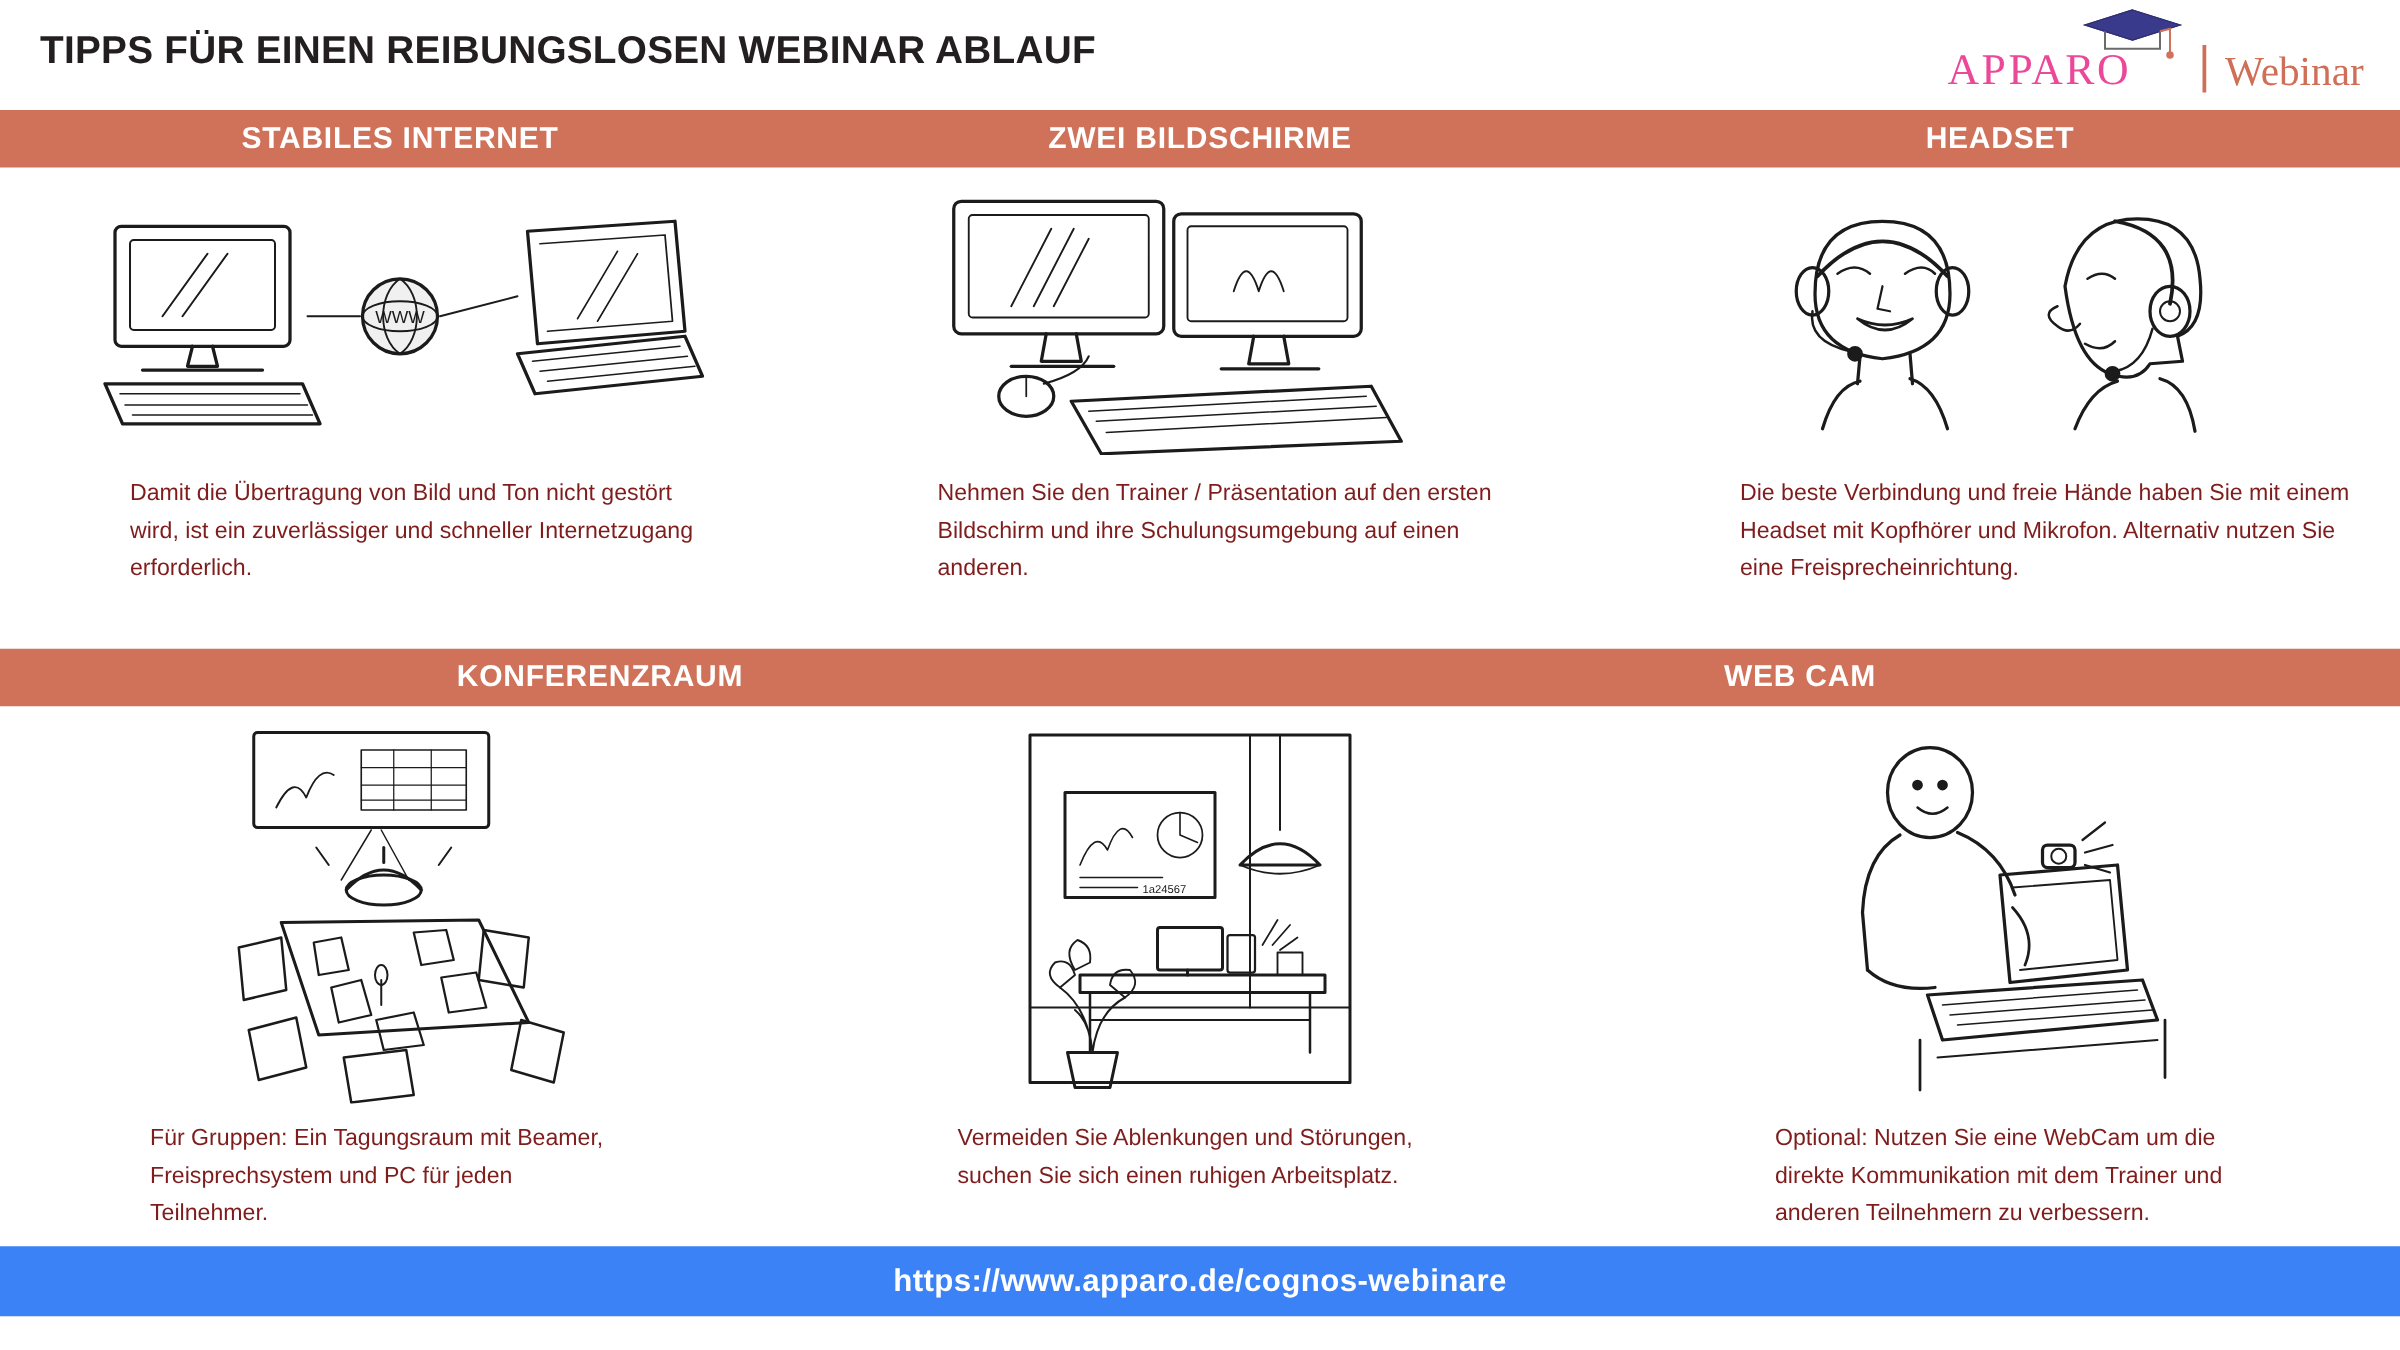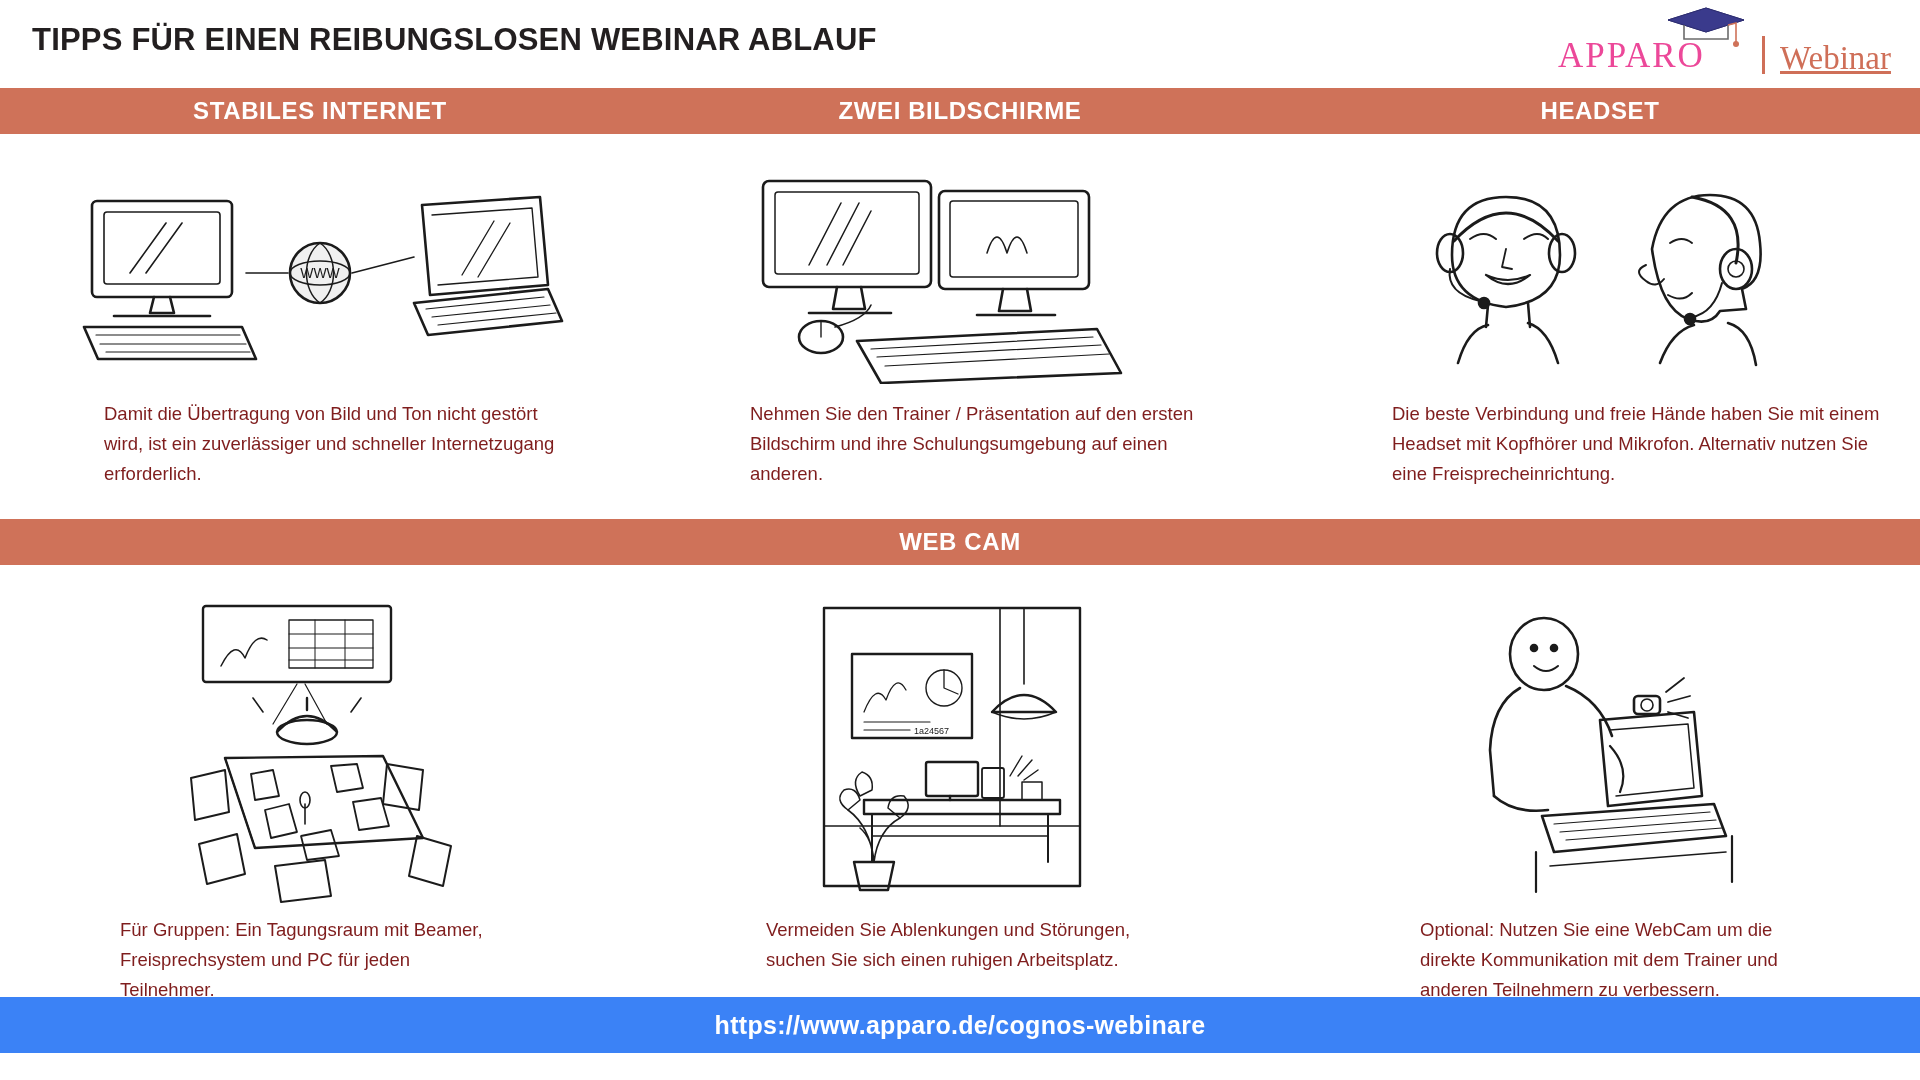--- a/index.html
+++ b/index.html
@@ -65,21 +65,20 @@
     height: 38px;
     background: #cf6f58;
   }
   .logo-webinar {
     position: absolute;
     left: 232px;
     top: 34px;
     font-size: 33px;
     color: #cf6f58;
     font-family: "Liberation Serif", serif;
-    text-decoration: underline;
   }
 
   
   .band {
     width: 100%;
     height: 46px;
     background: #cf7259;
     display: flex;
   }
   .band .band-cell {
@@ -106,21 +105,20 @@
     display: flex;
     flex-direction: column;
     align-items: center;
   }
   .art {
     flex: 0 0 auto;
     display: flex;
     align-items: center;
     justify-content: center;
     width: 100%;
-    margin-top: 20px;
   }
   .row-1 .art { height: 245px; }
   .row-2 .art { height: 330px; }
   .caption {
     font-size: 18.5px;
     line-height: 1.62;
     color: #7f1d1d;
     width: 100%;
     padding: 0 0 0 0;
   }
@@ -277,20 +275,21 @@
 
             <path d="M260 186 q12 -32 34 -38 M356 188 q-6 -36 -28 -42"></path>
           </g>
         </svg>
       </div>
       <div class="caption">Die beste Verbindung und freie Hände haben Sie mit einem Headset mit Kopfhörer und Mikrofon. Alternativ nutzen Sie eine Freisprecheinrichtung.</div>
     </div>
   </div>
 
   <div class="band">
+    <div class="band-cell">KONFERENZRAUM</div>
     <div class="band-cell">WEB CAM</div>
   </div>
 
   <div class="row row-2">
 
     <div class="card card-4">
       <div class="art">
         <svg width="330" height="305" viewBox="0 0 330 305">
           <g fill="none" stroke="#1b1b1b" stroke-width="2.4" stroke-linejoin="round" stroke-linecap="round">
 

